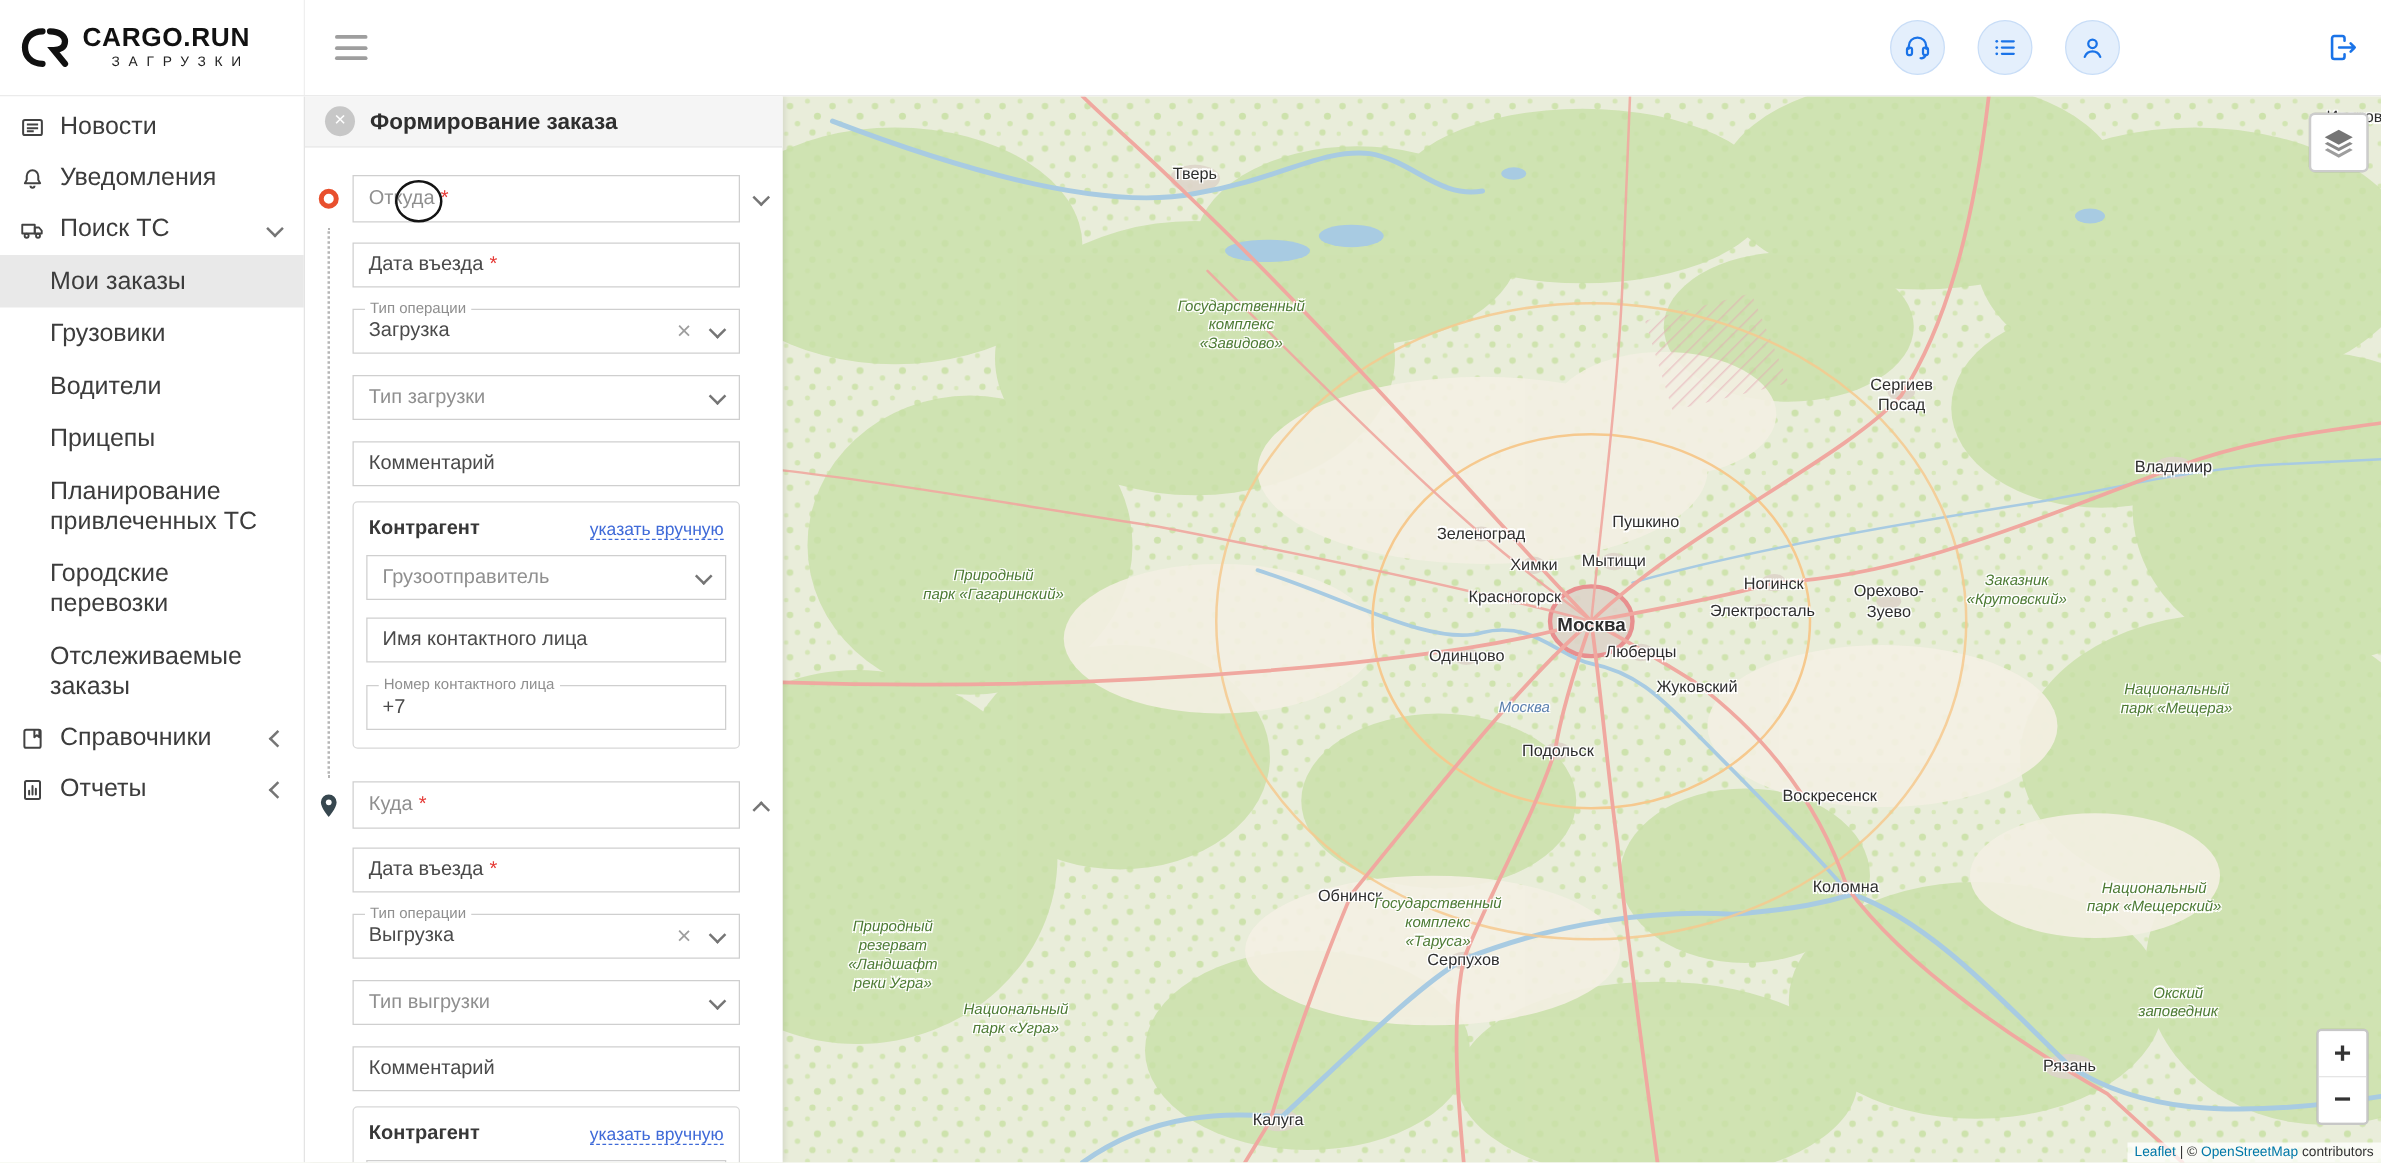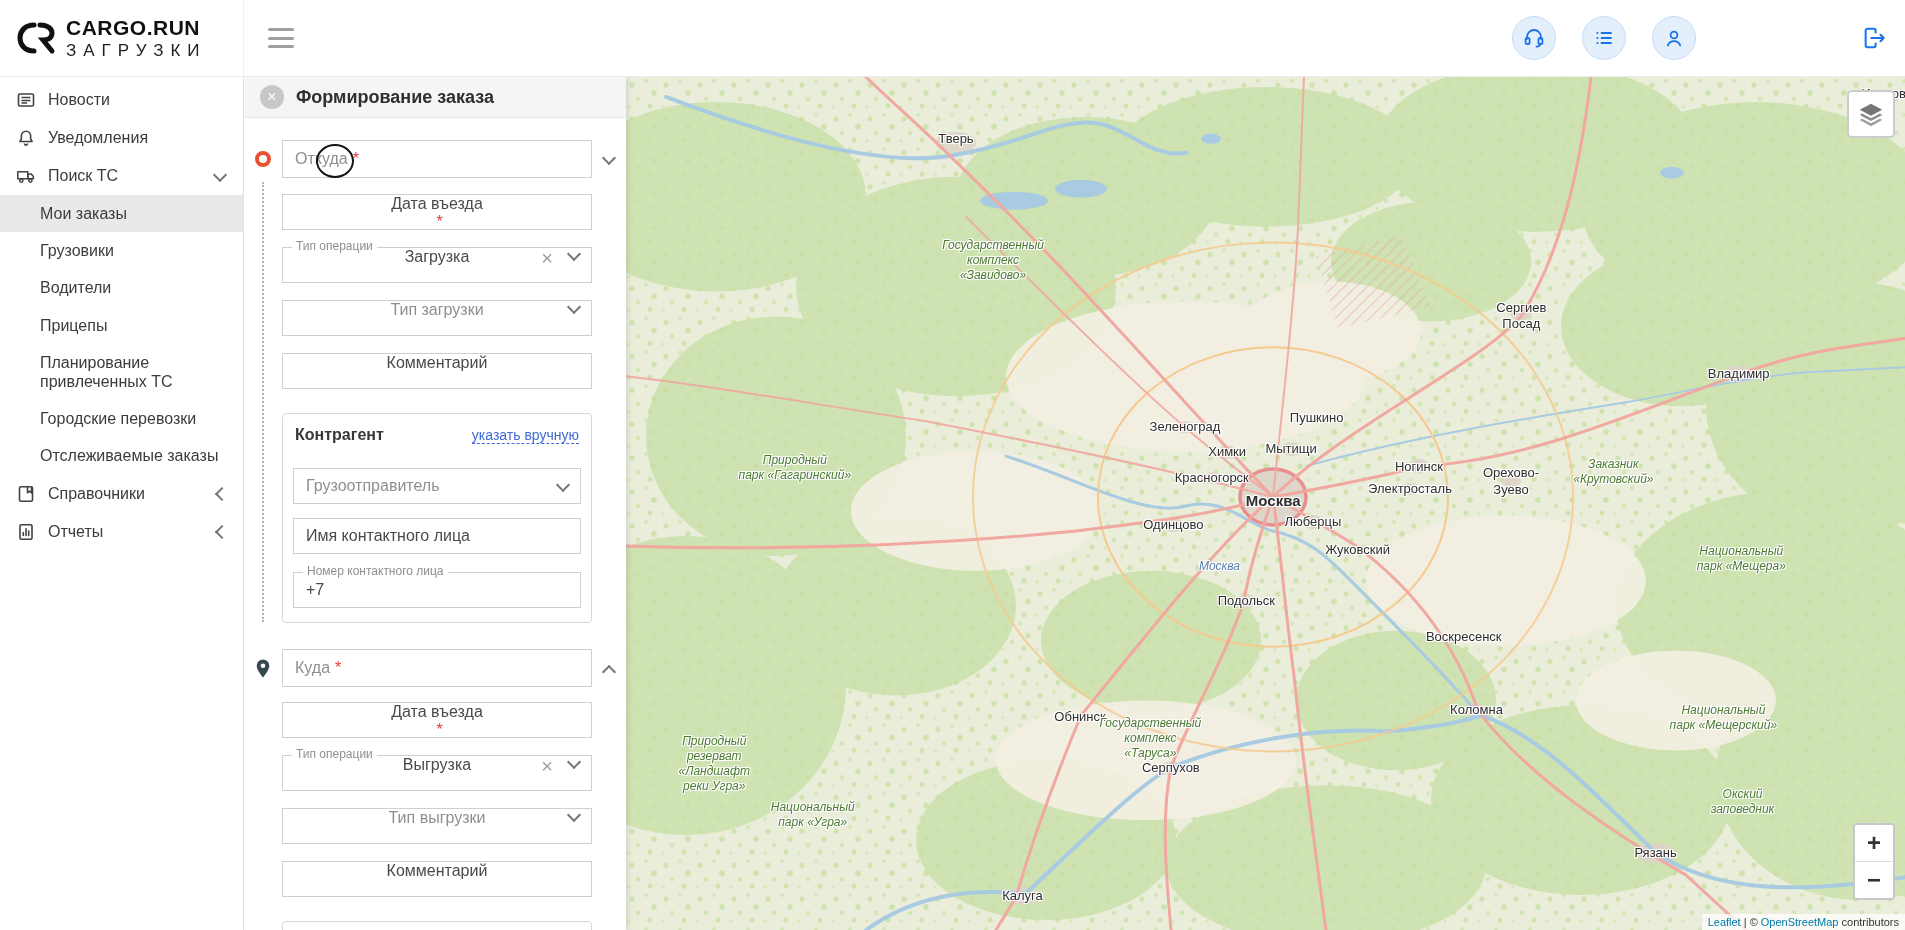--- a/index.html
+++ b/index.html
@@ -4,30 +4,30 @@
 <style>
   html,body{margin:0;padding:0;}
   body{width:1905px;height:930px;overflow:hidden;font-family:"Liberation Sans",sans-serif;background:#fff;color:#333;}
   .app{position:relative;width:1905px;height:930px;display:flex;flex-direction:column;}
 
   
   .topbar{height:76px;min-height:76px;background:#fff;border-bottom:1px solid #ebebeb;display:flex;align-items:center;position:relative;z-index:30;}
   .logo-zone{width:244px;min-width:244px;height:100%;display:flex;align-items:center;gap:10px;padding-left:16px;box-sizing:border-box;border-right:1px solid #efefef;}
   .logo-text{display:flex;flex-direction:column;line-height:1.05;}
   .logo-title{font-size:21px;font-weight:800;letter-spacing:.5px;color:#111;}
-  .logo-sub{font-size:17px;letter-spacing:7px;color:#222;margin-top:3px;}
+  .logo-sub{font-size:11px;letter-spacing:7px;color:#222;margin-top:3px;text-align:right;}
   .hamburger{margin-left:24px;width:26px;height:20px;display:flex;flex-direction:column;justify-content:space-between;cursor:pointer;}
   .hamburger span{display:block;height:3px;border-radius:2px;background:#9e9e9e;}
   .topbar-icons{position:absolute;right:209px;top:0;height:100%;display:flex;align-items:center;gap:26px;}
   .circle-btn{width:42px;height:42px;border-radius:50%;background:#e4effc;border:1px solid #c8ddf7;display:flex;align-items:center;justify-content:center;cursor:pointer;}
   .logout-btn{position:absolute;right:18px;top:0;height:100%;display:flex;align-items:center;cursor:pointer;}
 
   
   .main{flex:1;display:flex;min-height:0;}
-  .sidebar{width:244px;min-width:244px;background:#fff;border-right:1px solid #e6e6e6;padding-top:4px;box-sizing:border-box;font-size:16px;color:#3c3c3c;}
+  .sidebar{width:244px;min-width:244px;background:#fff;border-right:1px solid #e6e6e6;padding-top:4px;box-sizing:border-box;font-size:20px;color:#3c3c3c;}
   .sb-item{display:flex;align-items:center;gap:12px;padding:9px 16px;cursor:pointer;position:relative;}
   .sb-item .sb-ic{width:20px;min-width:20px;display:flex;align-items:center;justify-content:center;}
   .sb-item .sb-caret{margin-left:auto;}
   .sb-sub{padding:9px 10px 9px 40px;cursor:pointer;line-height:1.2;}
   .sb-sub.selected{background:#e9e9e9;}
 
   .chevron{width:14px;height:14px;position:relative;display:inline-block;}
   .chevron::before{content:"";position:absolute;left:2px;top:1px;width:8px;height:8px;border-right:2px solid #757575;border-bottom:2px solid #757575;transform:rotate(45deg);}
   .chevron.up::before{transform:rotate(-135deg);top:6px;}
   .chevron.left::before{transform:rotate(135deg);left:4px;top:2px;}
@@ -37,28 +37,28 @@
   .panel-head{height:40px;min-height:40px;background:#f5f5f5;border-bottom:1px solid #e8e8e8;display:flex;align-items:center;gap:12px;padding:0 16px;}
   .close-circle{width:24px;height:24px;border-radius:50%;background:#c7c7c7;color:#fff;font-size:16px;line-height:24px;text-align:center;cursor:pointer;}
   .panel-title{font-size:18px;font-weight:700;color:#2f2f2f;}
   .form-content{position:relative;flex:1;padding-top:22px;overflow:hidden;}
   .connector{position:absolute;left:18px;top:64px;height:440px;border-left:2px dotted #b5b5b5;}
   .acc-row{display:flex;align-items:center;position:relative;z-index:2;}
   .pin-wrap{width:38px;min-width:38px;display:flex;justify-content:center;background:#fff;}
   .acc-chev{width:34px;min-width:34px;display:flex;justify-content:center;cursor:pointer;}
   .field{position:relative;background:#fff;border:1px solid #cfcfcf;border-radius:0;height:36px;display:flex;align-items:center;padding:0 12px;font-size:16px;box-sizing:border-box;}
   .acc-field{flex:1;height:38px;}
-  .indent{margin-left:38px;margin-right:34px;flex-direction:column;}
+  .indent{margin-left:38px;margin-right:34px;}
   .ph{color:#8f8f8f;}
   .dark{color:#4a4a4a;}
   .req{color:#e53935;margin-left:5px;}
   .flabel{position:absolute;top:-9px;left:9px;background:#fff;padding:0 4px;font-size:12px;color:#8f8f8f;line-height:1.3;}
   .fclear{position:absolute;right:38px;color:#9e9e9e;font-size:20px;cursor:pointer;line-height:1;}
   .fchev{position:absolute;right:10px;}
-  .mt12{margin-top:24px;} .mt14{margin-top:14px;} .mt15{margin-top:15px;} .mt16{margin-top:16px;} .mt17{margin-top:17px;} .mt18{margin-top:18px;} .mt26{margin-top:26px;}
+  .mt12{margin-top:12px;} .mt14{margin-top:14px;} .mt15{margin-top:15px;} .mt16{margin-top:16px;} .mt17{margin-top:17px;} .mt18{margin-top:18px;} .mt26{margin-top:26px;}
   .cp-box{border:1px solid #d8d8d8;border-radius:4px;padding:12px 10px 14px;background:#fff;}
   .cp-head{display:flex;align-items:center;justify-content:space-between;padding:0 2px;}
   .cp-title{font-size:16px;font-weight:700;color:#373737;}
   .cp-link{font-size:14px;color:#3f6ad8;border-bottom:1px dashed #3f6ad8;cursor:pointer;}
   .annotation-circle{position:absolute;left:72px;top:26px;width:34px;height:30px;border:2px solid #141414;border-radius:50%;z-index:5;pointer-events:none;}
 
   
   .map-area{flex:1;position:relative;overflow:hidden;background:#edf0e1;}
   .map-svg{position:absolute;inset:0;width:100%;height:100%;}
   .map-labels{position:absolute;inset:0;z-index:5;}

